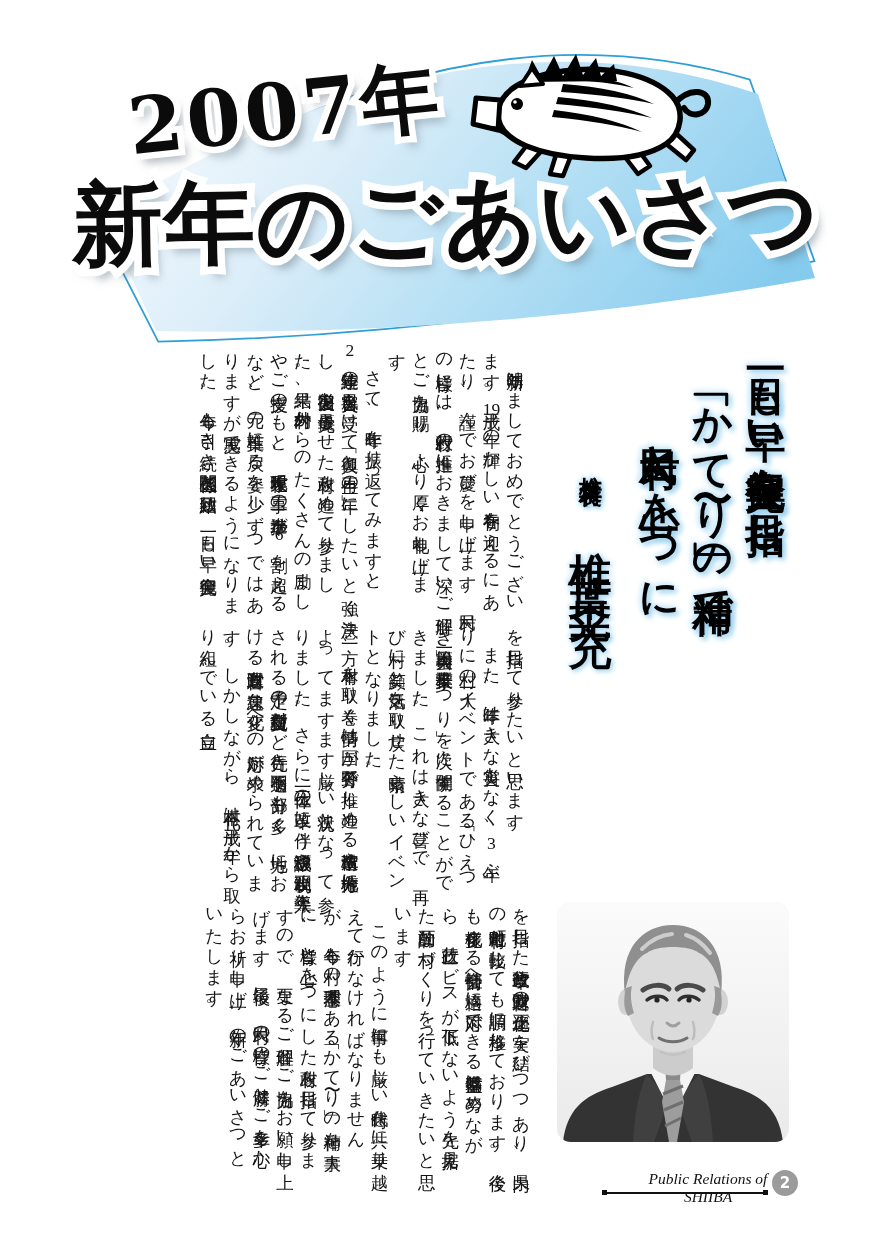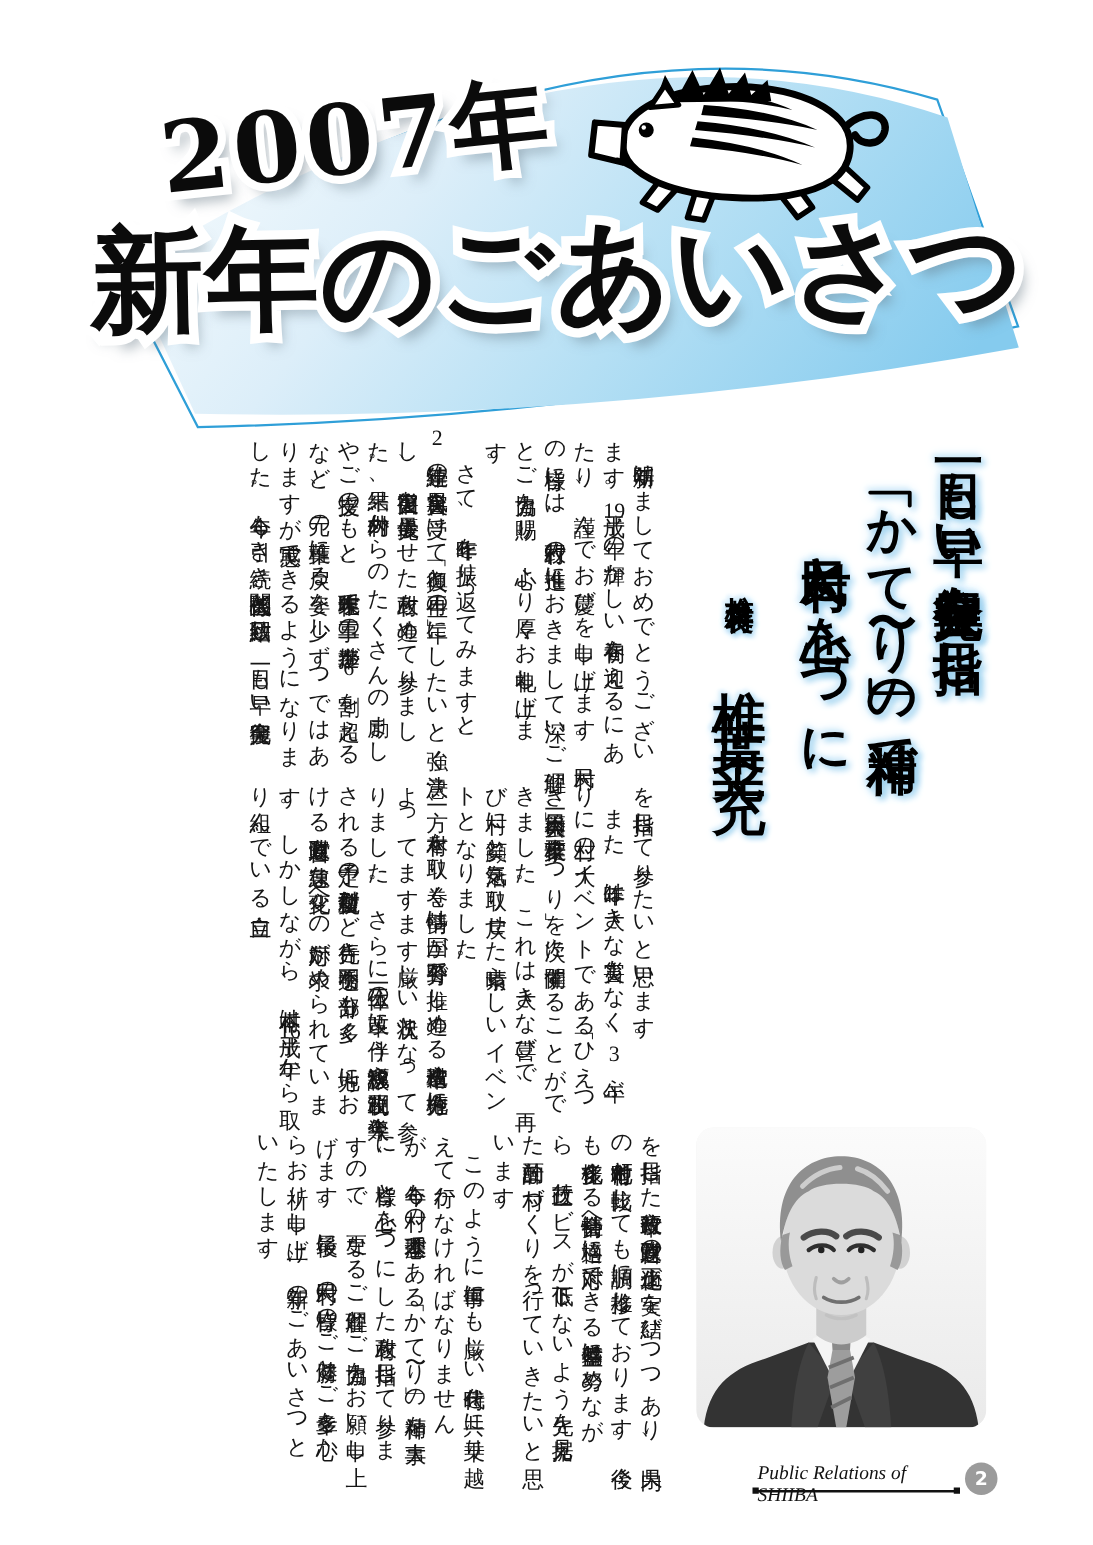--- a/index.html
+++ b/index.html
@@ -44,21 +44,21 @@
   .band-1{left:79px;top:341px;width:447px;height:271px;}
   .band-2{left:79px;top:617px;width:447px;height:271px;}
   .band-3{left:79px;top:896px;width:453px;height:271px;}
   .tcy{text-combine-upright:all;}
 
   
   .photo{position:absolute;left:557px;top:902px;width:232px;height:240px;border-radius:14px;
       overflow:hidden;z-index:2;background:#f5f5f5;}
 
   
-  .footer-title{position:absolute;left:606px;top:1170px;width:160px;text-align:left;
+  .footer-title{position:absolute;left:628px;top:1170px;width:160px;text-align:center;
       font-family:"Liberation Serif","DejaVu Serif",serif;font-style:italic;font-size:15.5px;color:#111;}
   .footer-rule{position:absolute;left:604px;top:1192px;width:162px;height:2px;background:#111;}
   .footer-rule::before,.footer-rule::after{content:"";position:absolute;width:5px;height:5px;background:#111;top:-2px;}
   .footer-rule::before{left:-2px;}
   .footer-rule::after{right:-2px;}
   .page-number-badge{position:absolute;left:772px;top:1170px;width:26px;height:26px;border-radius:50%;
       background:#9b9b9b;color:#fff;font-family:"DejaVu Sans","Liberation Sans",sans-serif;
       font-weight:bold;font-size:15px;line-height:26px;text-align:center;}
 </style>
 </head>

